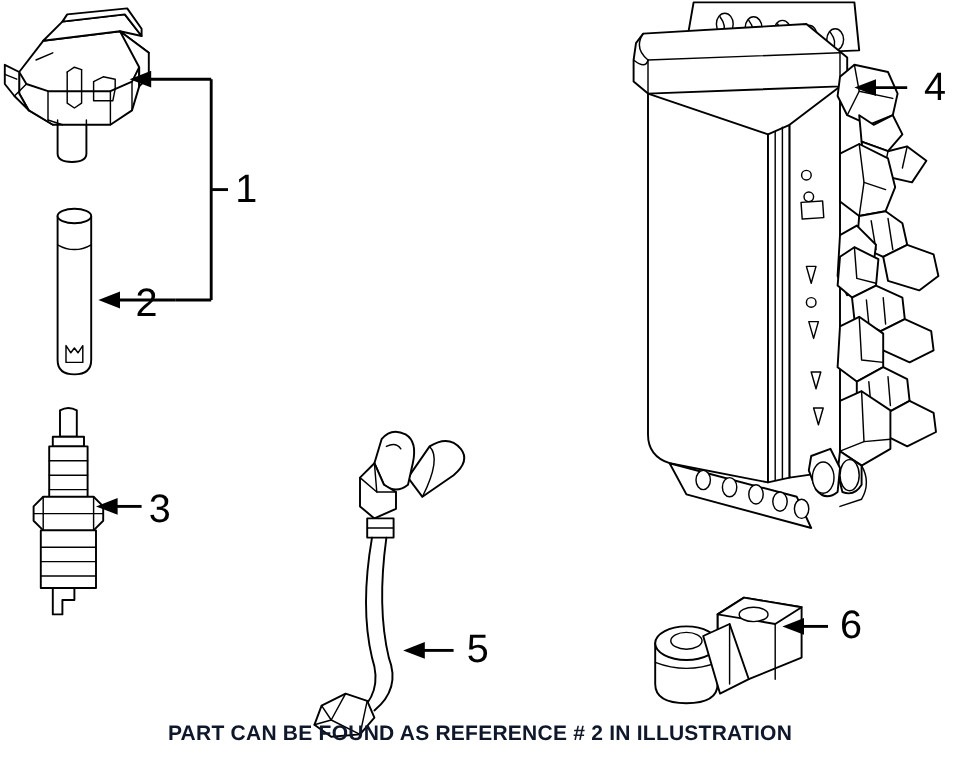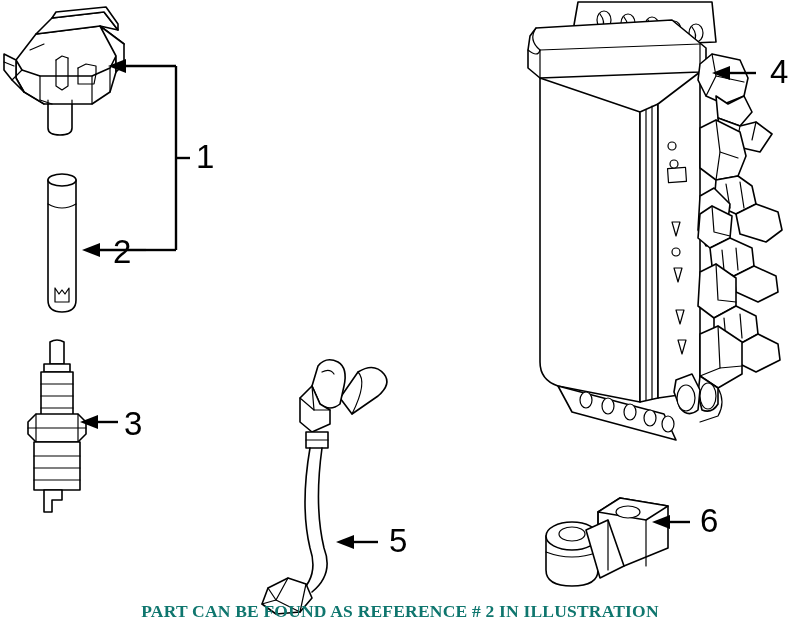--- a/index.html
+++ b/index.html
@@ -72,22 +72,22 @@
     color: #000000;
     line-height: 1;
     user-select: none;
   }
   #footer-note {
     position: absolute;
     left: 0;
     top: 601px;
     width: 800px;
     text-align: center;
-    color: #0f766e;
-    font-family: Liberation Serif, serif;
+    color: #0f172a;
+    font-family: Liberation Sans, sans-serif;
     font-weight: bold;
     font-size: 17.5px;
     letter-spacing: 0.2px;
     white-space: nowrap;
   }
 </style>
 </head>
 <body>
 
 <div id="diagram-root">

